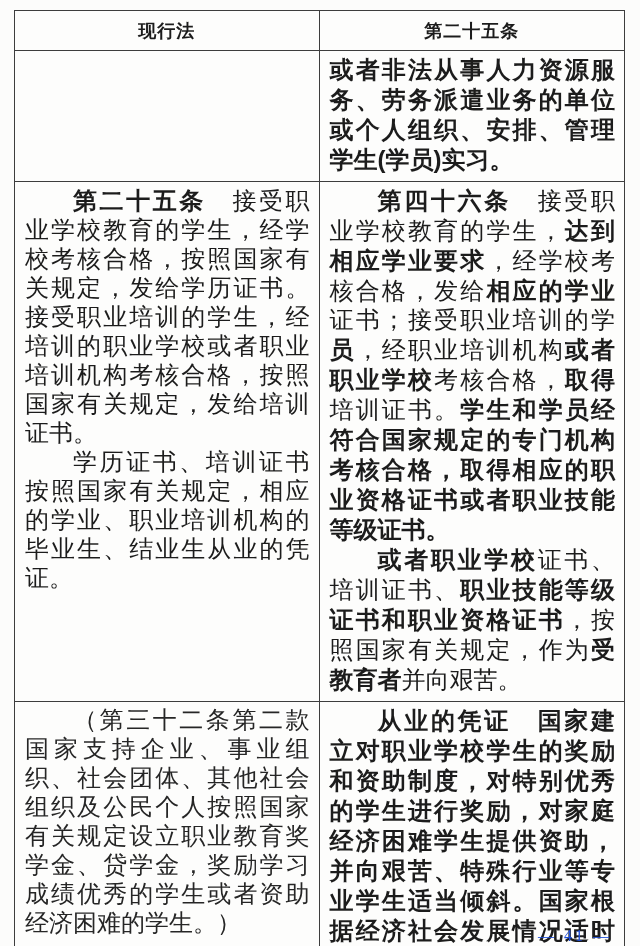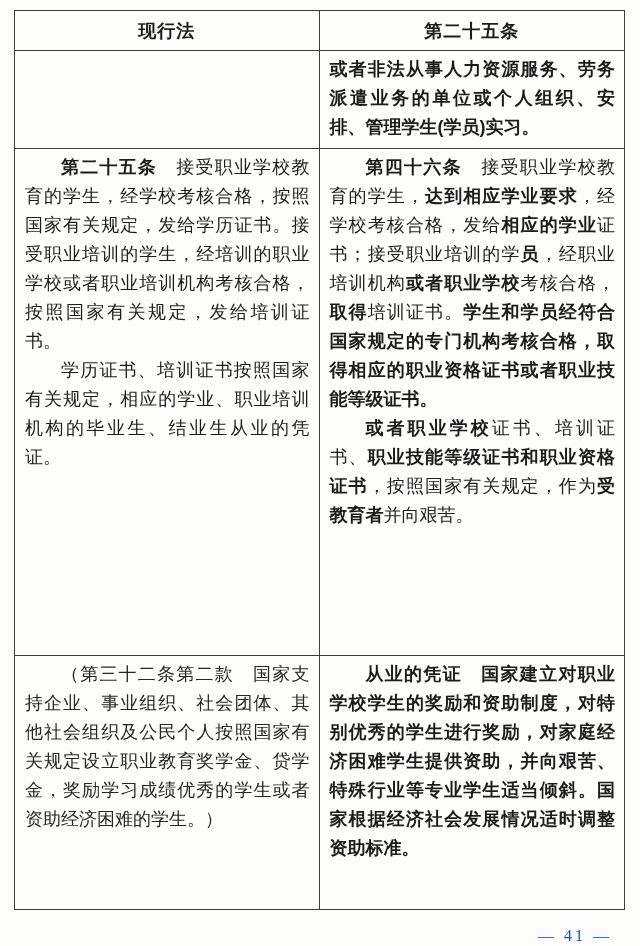--- a/index.html
+++ b/index.html
@@ -31,21 +31,21 @@
   }
   .th.left { border-right: 1px solid #3d3d3d; }
   .trow { display: flex; border-bottom: 1px solid #3d3d3d; }
   .trow:last-child { border-bottom: none; }
   .trow.r1 { min-height: 87px; }
   .trow.r2 { min-height: 507px; }
   .trow.r3 { min-height: 253px; }
   .cell {
     width: 50%;
     padding: 4px 9px 6px 10px;
-    font-size: 18px;
+    font-size: 24px;
     line-height: 29px;
     text-align: justify;
   }
   .cell.left { border-right: 1px solid #3d3d3d; }
   p.para { margin: 0; }
   p.indent { text-indent: 2em; }
   .run { font-weight: normal; }
   .bold-run {
     font-weight: bold;
     font-family: "Liberation Sans", "DejaVu Sans", sans-serif;

